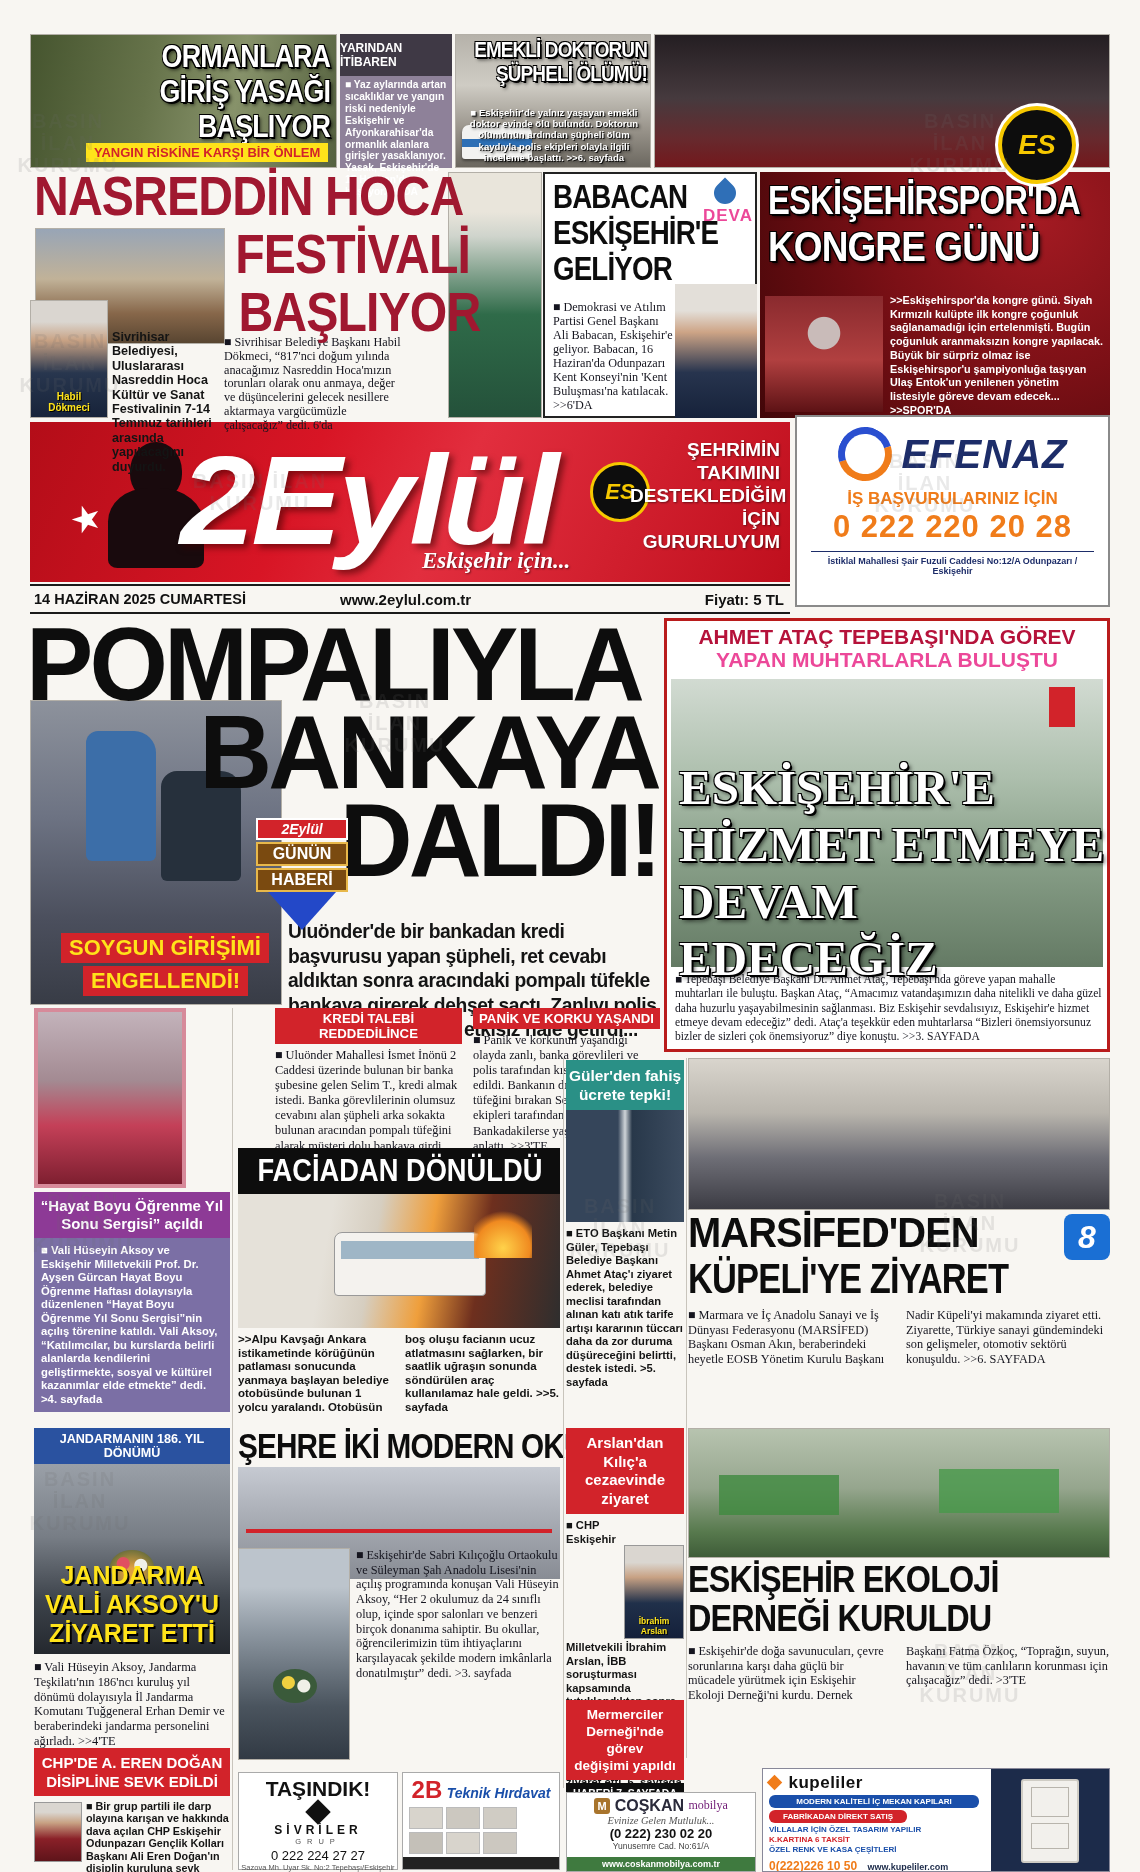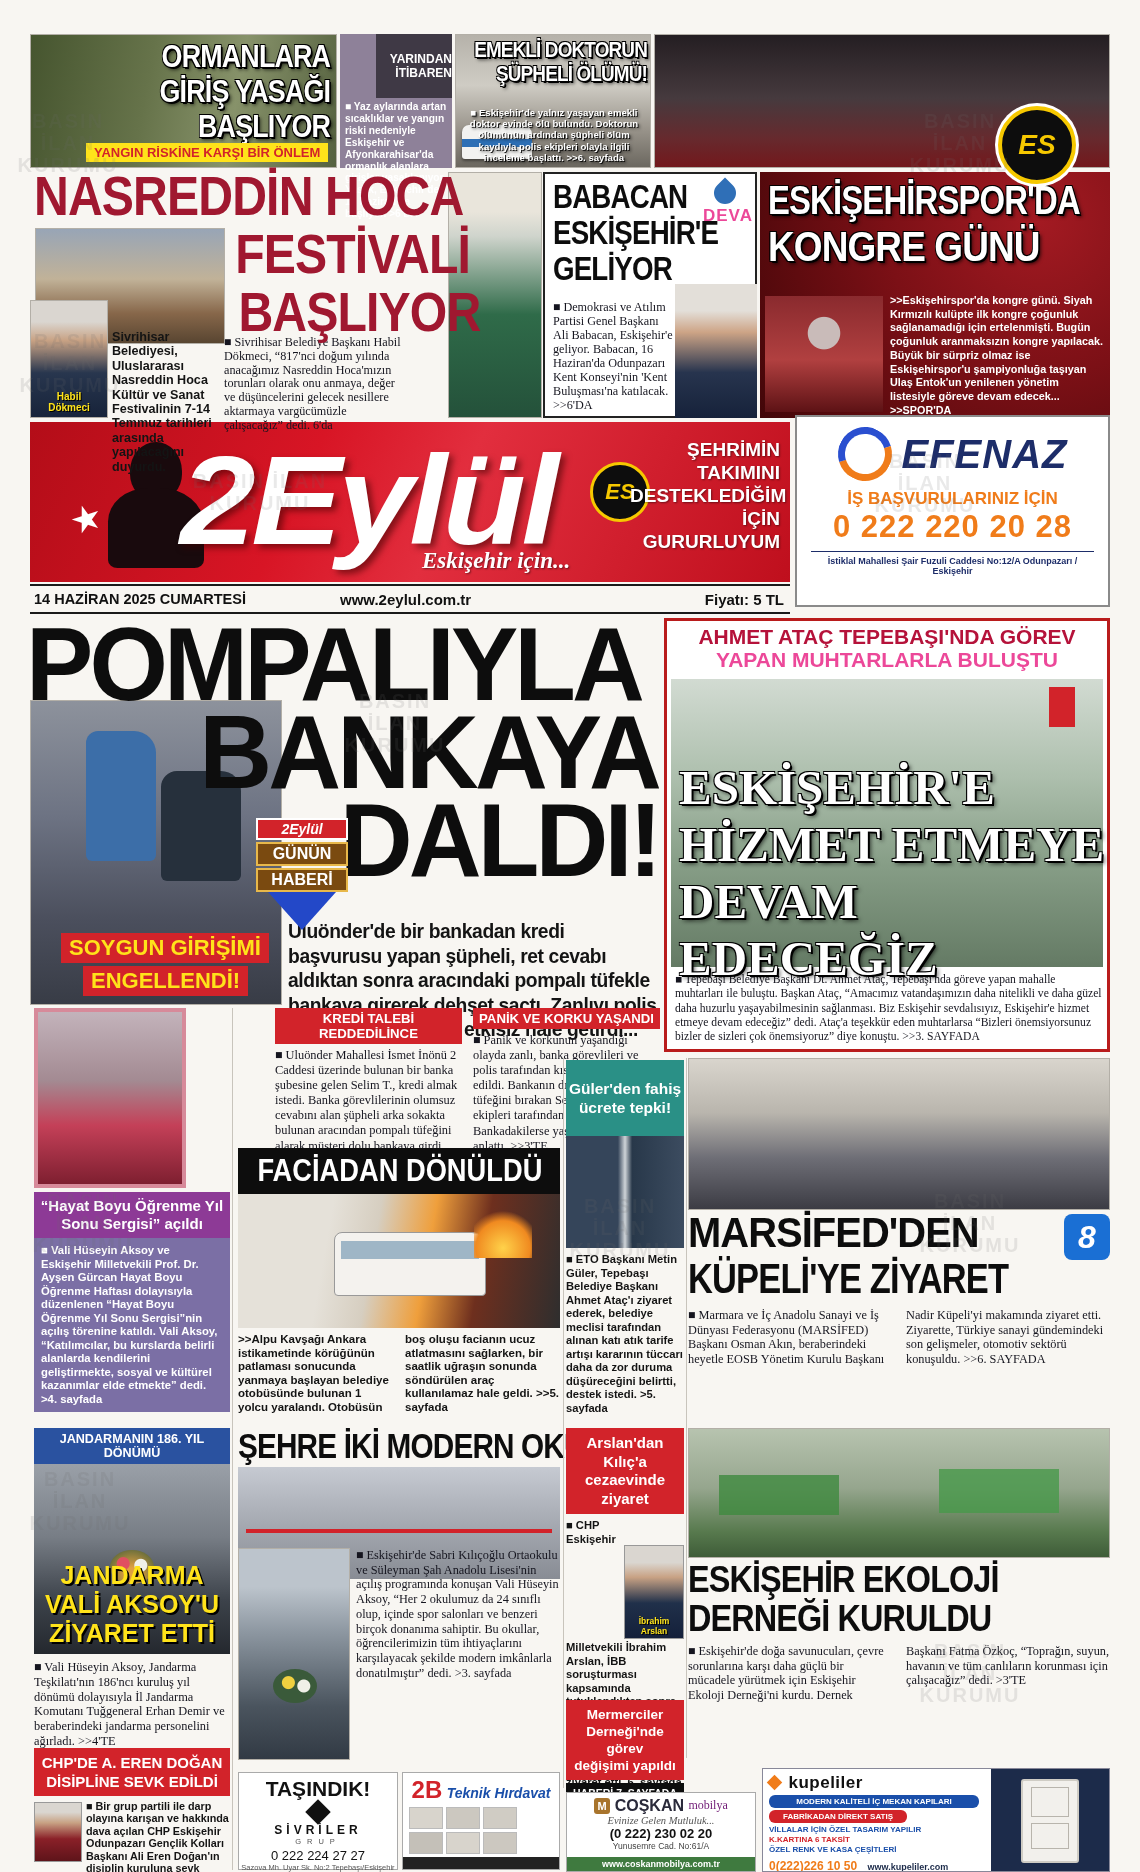--- a/index.html
+++ b/index.html
@@ -74,21 +74,21 @@
   <div class="ph" style="left:30px;top:34px;width:307px;height:134px;background:linear-gradient(100deg,#46552f,#66734a 38%,#87926a 66%,#55613f);">
     <div class="ab" style="right:6px;top:5px;text-align:right;">
       <span class="cxr otl hl flag" style="font-size:32px;transform:scaleX(.84);">ORMANLARA</span>
       <span class="cxr otl hl flag" style="font-size:32px;transform:scaleX(.84);margin-top:3px;">GİRİŞ YASAĞI</span>
       <span class="cxr otl hl flag" style="font-size:32px;transform:scaleX(.84);margin-top:3px;">BAŞLIYOR</span>
     </div>
     <div class="ab" style="left:55px;bottom:5px;background:#ffe31a;color:#d2232a;font-weight:bold;font-size:13px;padding:2px 8px;white-space:nowrap;">YANGIN RİSKİNE KARŞI BİR ÖNLEM</div>
   </div>
 
   <div class="ab" style="left:340px;top:34px;width:112px;height:134px;background:#8e8199;">
-    <div style="background:#3f3945;color:#fff;font-weight:bold;font-size:12px;text-align:right;padding:18px 0;margin-left:36px;">YARINDAN İTİBAREN</div>
+    <div style="background:#3f3945;color:#fff;font-weight:bold;font-size:12px;text-align:left;padding:7px 0;">YARINDAN İTİBAREN</div>
     <div class="wt" style="font-size:10.2px;line-height:11.9px;padding:3px 5px;">■ Yaz aylarında artan sıcaklıklar ve yangın riski nedeniyle Eskişehir ve Afyonkarahisar'da ormanlık alanlara girişler yasaklanıyor. Yasak, Eskişehir'de 15 Haziran'da başlıyor. &gt;6'DA</div>
   </div>
 
   <div class="ph" style="left:455px;top:34px;width:196px;height:134px;background:linear-gradient(180deg,#b6b2aa,#cfccc4 38%,#98938a 72%,#6b675f);">
     <div class="ab" style="left:6px;bottom:8px;width:70px;height:34px;background:#f2f2f0;border-radius:7px 9px 3px 3px;box-shadow:0 2px 3px rgba(0,0,0,.4);">
       <div style="margin-top:14px;height:8px;background:#2d6fb5;"></div>
     </div>
     <div class="ab" style="right:3px;top:4px;text-align:right;">
       <span class="cxr otl hl flag" style="font-size:22px;transform:scaleX(.86);">EMEKLİ DOKTORUN</span>
       <span class="cxr otl hl flag" style="font-size:22px;transform:scaleX(.86);margin-top:2px;">ŞÜPHELİ ÖLÜMÜ!</span>
@@ -250,21 +250,21 @@
     <div class="ph noborder" style="position:relative;width:322px;height:134px;background:linear-gradient(100deg,#e5e1d9 28%,#d6cec0 42%,#ef9f3c 58%,#6e2f1e 74%,#2e2e2e);display:block;">
       <div class="ab" style="left:96px;top:38px;width:150px;height:62px;background:#f4f2ee;border:1px solid #999;border-radius:8px 14px 4px 4px;">
         <div style="margin:8px 6px 0 6px;height:18px;background:#9fb6c6;"></div>
       </div>
       <div class="ab" style="left:236px;top:14px;width:58px;height:50px;background:radial-gradient(circle at 50% 80%,#ffd24a,#f08a20 55%,rgba(90,40,20,.0) 75%);"></div>
     </div>
     <div class="body-sans" style="margin-top:5px;font-size:11.5px;line-height:13.6px;column-count:2;column-gap:12px;">&gt;&gt;Alpu Kavşağı Ankara istikametinde körüğünün patlaması sonucunda yanmaya başlayan belediye otobüsünde bulunan 1 yolcu yaralandı. Otobüsün boş oluşu facianın ucuz atlatmasını sağlarken, bir saatlik uğraşın sonunda söndürülen araç kullanılamaz hale geldi. &gt;&gt;5. sayfada</div>
   </div>
 
   <div class="ab" style="left:566px;top:1060px;width:118px;">
-    <div class="wt" style="background:#2a9086;text-align:center;font-size:15.5px;line-height:19px;padding:19px 2px;">
+    <div class="wt" style="background:#2a9086;text-align:center;font-size:15.5px;line-height:19px;padding:6px 2px;">
       <div>Güler'den fahiş</div>
         <div>ücrete tepki!</div>
     </div>
     <div class="ph noborder" style="position:relative;display:block;width:118px;height:112px;background:linear-gradient(90deg,#35455a 44%,#cfd4d8 50%,#28384a 56%,#3c4c60);"></div>
     <div class="body-sans" style="margin-top:5px;font-size:11.2px;line-height:13.5px;">■ ETO Başkanı Metin Güler, Tepebaşı Belediye Başkanı Ahmet Ataç'ı ziyaret ederek, belediye meclisi tarafından alınan katı atık tarife artışı kararının tüccarı daha da zor duruma düşüreceğini belirtti, destek istedi. &gt;5. sayfada</div>
   </div>
 
   <div class="ph" style="left:688px;top:1058px;width:422px;height:152px;background:linear-gradient(180deg,#d9d5cd,#b9b5ad 36%,#6e6e76 66%,#3c3c44);"></div>
   <div class="ab" style="left:688px;top:1212px;width:422px;">
     <div class="ab" style="right:0;top:2px;width:46px;height:46px;background:#1a6fd4;border-radius:8px;display:flex;align-items:center;justify-content:center;">

